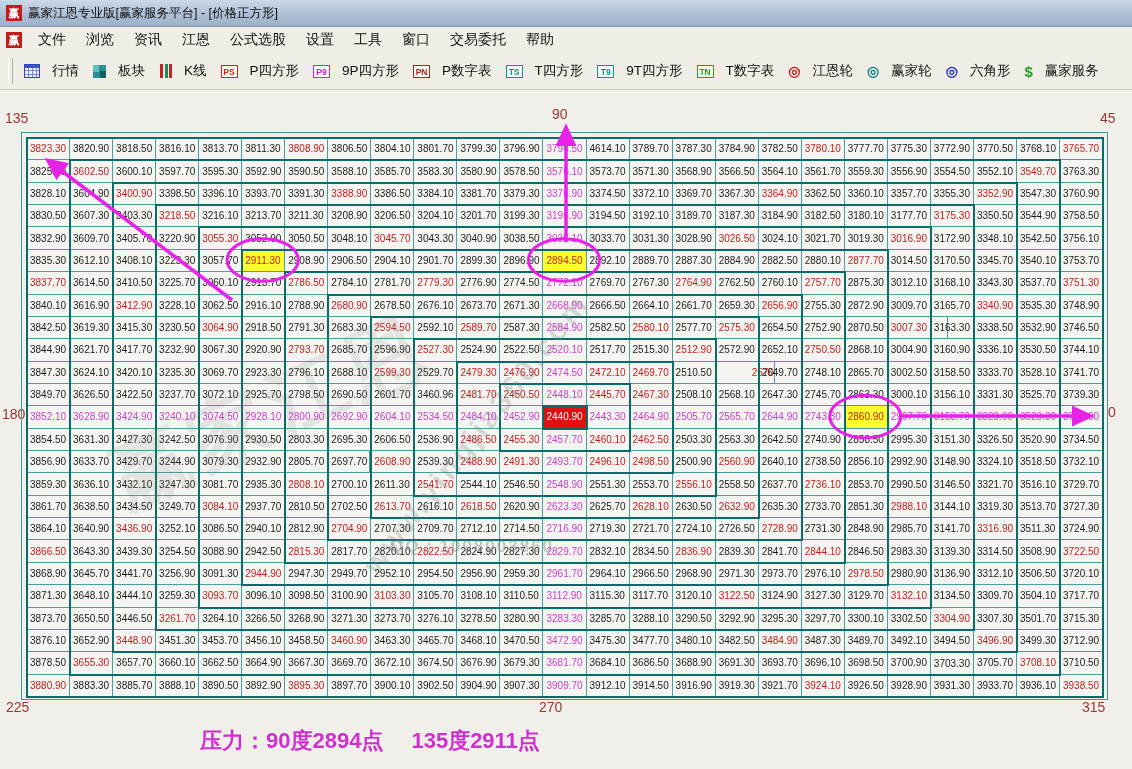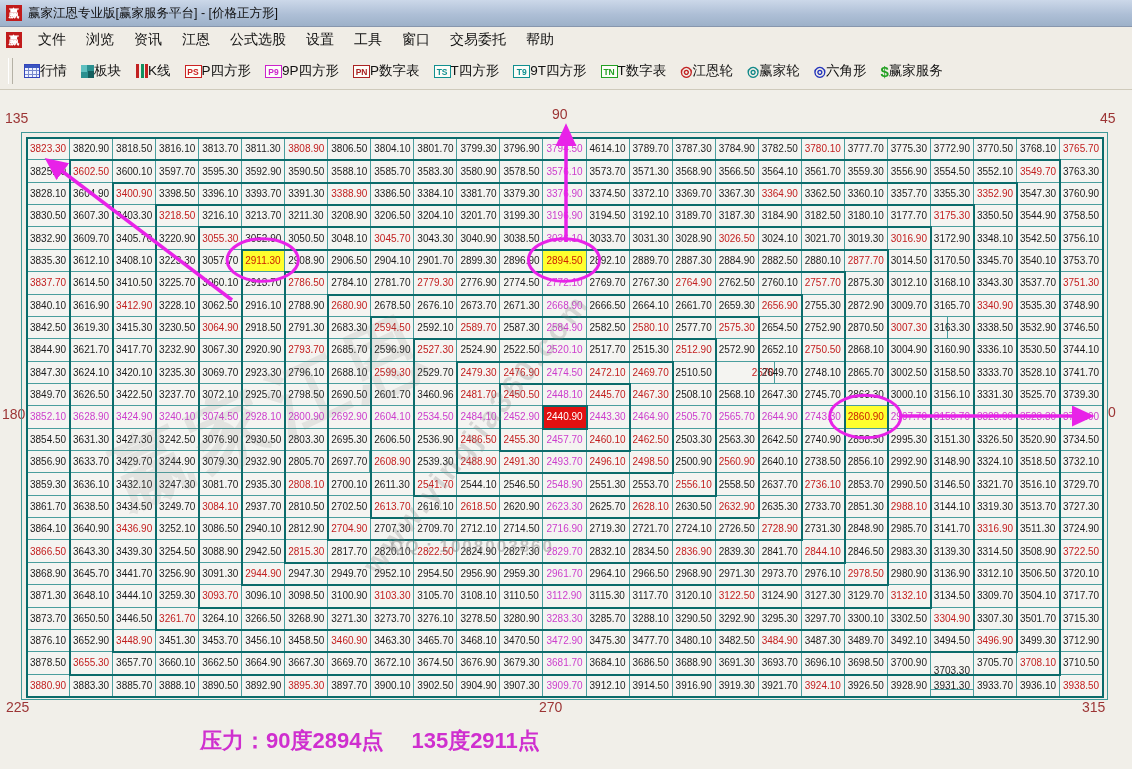--- a/index.html
+++ b/index.html
@@ -12,21 +12,21 @@
   .logo{width:16px;height:16px;background:#c11b1b;color:#fff;font-weight:bold;font-size:11px;
     line-height:16px;text-align:center;margin:0 6px 0 6px;flex:none;}
   .title-text{font-size:12.5px;color:#111;}
   .menubar{position:absolute;left:0;top:27px;width:1132px;height:26px;background:#f0ede6;
     border-bottom:1px solid #d9d5c9;display:flex;align-items:center;}
   .menu-item{font-size:14px;color:#111;padding:0 10px;cursor:default;}
   .toolbar{position:absolute;left:0;top:53px;width:1132px;height:37px;background:#f0ede6;
     border-bottom:1px solid #cfcabb;display:flex;align-items:center;padding-left:4px;box-sizing:border-box;}
   .tool-sep{width:3px;height:26px;border-left:1px solid #fff;border-right:1px solid #b5b1a5;margin:0 4px;}
   .tool-item{display:flex;align-items:center;font-size:13.5px;color:#111;padding:0 7px;cursor:default;white-space:nowrap;}
-  .tool-item .ticon{margin-right:0;display:inline-flex;align-items:center;justify-content:center;}
+  .tool-item .ticon{margin-right:12px;display:inline-flex;align-items:center;justify-content:center;}
   .badge{display:inline-block;width:17px;height:13px;font-size:8.5px;font-weight:bold;line-height:13px;
     text-align:center;background:#fdfdf8;border:1px solid;box-sizing:border-box;letter-spacing:0;}
   .icon-table{width:14px;height:12px;border:1px solid #3344bb;
     background:linear-gradient(#3a55c0 2.5px,transparent 0),
       repeating-linear-gradient(90deg,transparent 0 3px,#7788cc 3px 4px),
       repeating-linear-gradient(0deg,transparent 0 2.5px,#7788cc 2.5px 3.5px),#eef2ff;}
   .icon-blocks{width:13px;height:13px;
     background:conic-gradient(#2a9090 0 25%,#145f5f 0 50%,#2a9090 0 75%,#5fc0c0 0);}
   .icon-kline{width:13px;height:14px;
     background:linear-gradient(90deg,transparent 1px,#c22222 1px 4px,transparent 4px 6px,#119060 6px 9px,transparent 9px 10px,#c22222 10px 13px);}
@@ -781,21 +781,21 @@
       <div class="cell" style="left: 473.44px; top: 514.28px; width: 43.04px; height: 22.36px; color: rgb(28, 28, 28);">3679.30</div>
       <div class="cell" style="left: 516.48px; top: 514.28px; width: 43.04px; height: 22.36px; color: rgb(204, 62, 204);">3681.70</div>
       <div class="cell" style="left: 559.52px; top: 514.28px; width: 43.04px; height: 22.36px; color: rgb(28, 28, 28);">3684.10</div>
       <div class="cell" style="left: 602.56px; top: 514.28px; width: 43.04px; height: 22.36px; color: rgb(28, 28, 28);">3686.50</div>
       <div class="cell" style="left: 645.6px; top: 514.28px; width: 43.04px; height: 22.36px; color: rgb(28, 28, 28);">3688.90</div>
       <div class="cell" style="left: 688.64px; top: 514.28px; width: 43.04px; height: 22.36px; color: rgb(28, 28, 28);">3691.30</div>
       <div class="cell" style="left: 731.68px; top: 514.28px; width: 43.04px; height: 22.36px; color: rgb(28, 28, 28);">3693.70</div>
       <div class="cell" style="left: 774.72px; top: 514.28px; width: 43.04px; height: 22.36px; color: rgb(28, 28, 28);">3696.10</div>
       <div class="cell" style="left: 817.76px; top: 514.28px; width: 43.04px; height: 22.36px; color: rgb(28, 28, 28);">3698.50</div>
       <div class="cell" style="left: 860.8px; top: 514.28px; width: 43.04px; height: 22.36px; color: rgb(28, 28, 28);">3700.90</div>
-      <div class="cell" style="left: 903.84px; top: 514.28px; width: 43.04px; height: 38px; color: rgb(28, 28, 28);">3703.30</div>
+      <div class="cell" style="left: 903.84px; top: 514.28px; width: 43.04px; height: 23px; color: rgb(28, 28, 28);">3703.30</div>
       <div class="cell" style="left: 946.88px; top: 514.28px; width: 43.04px; height: 22.36px; color: rgb(28, 28, 28);">3705.70</div>
       <div class="cell" style="left: 989.92px; top: 514.28px; width: 43.04px; height: 22.36px; color: rgb(194, 32, 32);">3708.10</div>
       <div class="cell" style="left: 1032.96px; top: 514.28px; width: 43.04px; height: 22.36px; color: rgb(28, 28, 28);">3710.50</div>
       <div class="cell" style="left: 0px; top: 536.64px; width: 43.04px; height: 22.36px; color: rgb(194, 32, 32);">3880.90</div>
       <div class="cell" style="left: 43.04px; top: 536.64px; width: 43.04px; height: 22.36px; color: rgb(28, 28, 28);">3883.30</div>
       <div class="cell" style="left: 86.08px; top: 536.64px; width: 43.04px; height: 22.36px; color: rgb(28, 28, 28);">3885.70</div>
       <div class="cell" style="left: 129.12px; top: 536.64px; width: 43.04px; height: 22.36px; color: rgb(28, 28, 28);">3888.10</div>
       <div class="cell" style="left: 172.16px; top: 536.64px; width: 43.04px; height: 22.36px; color: rgb(28, 28, 28);">3890.50</div>
       <div class="cell" style="left: 215.2px; top: 536.64px; width: 43.04px; height: 22.36px; color: rgb(28, 28, 28);">3892.90</div>
       <div class="cell" style="left: 258.24px; top: 536.64px; width: 43.04px; height: 22.36px; color: rgb(194, 32, 32);">3895.30</div>

